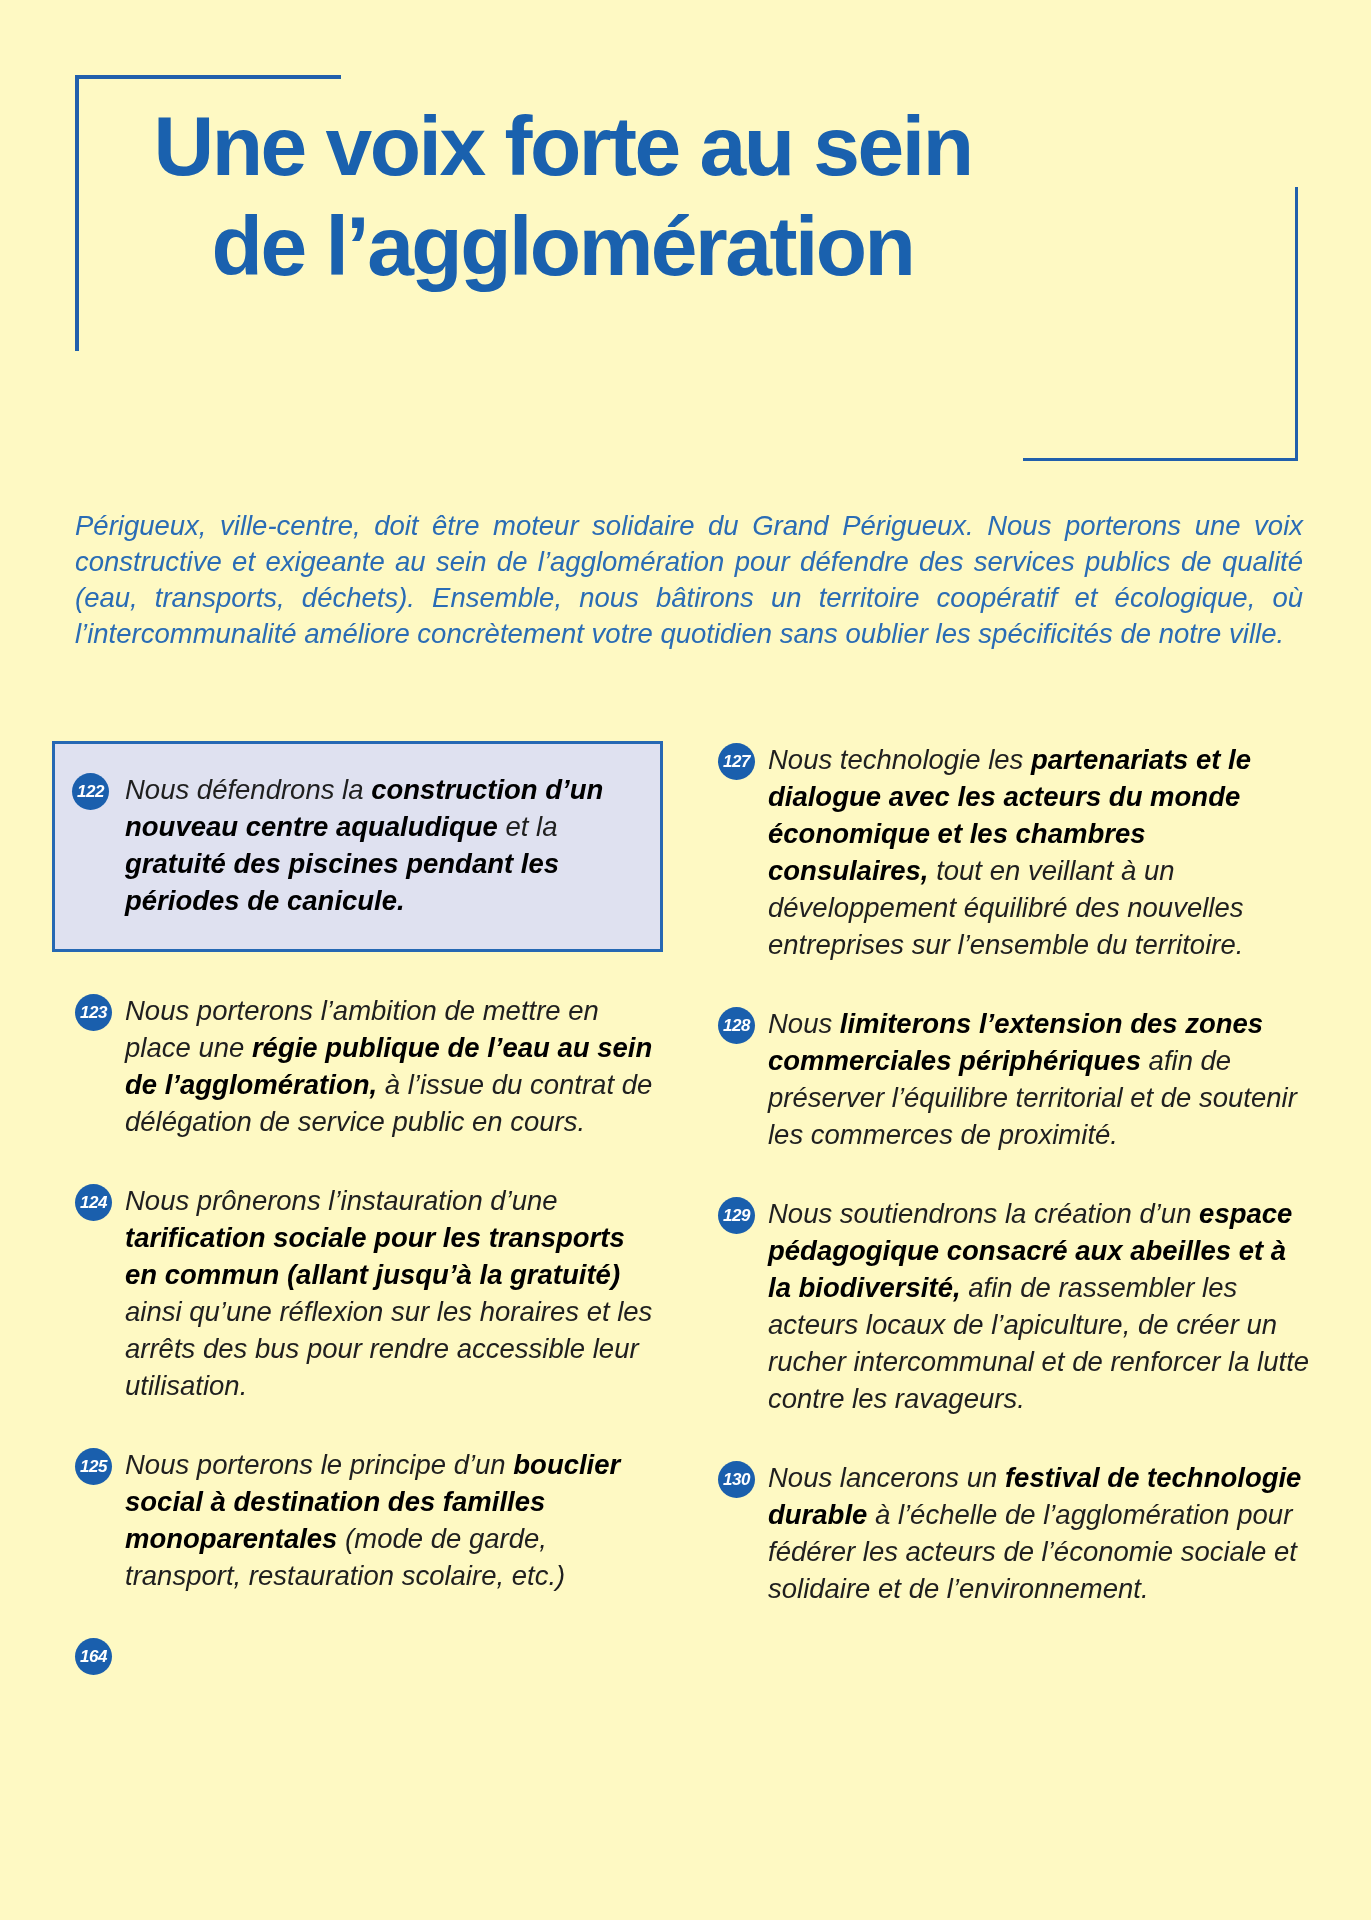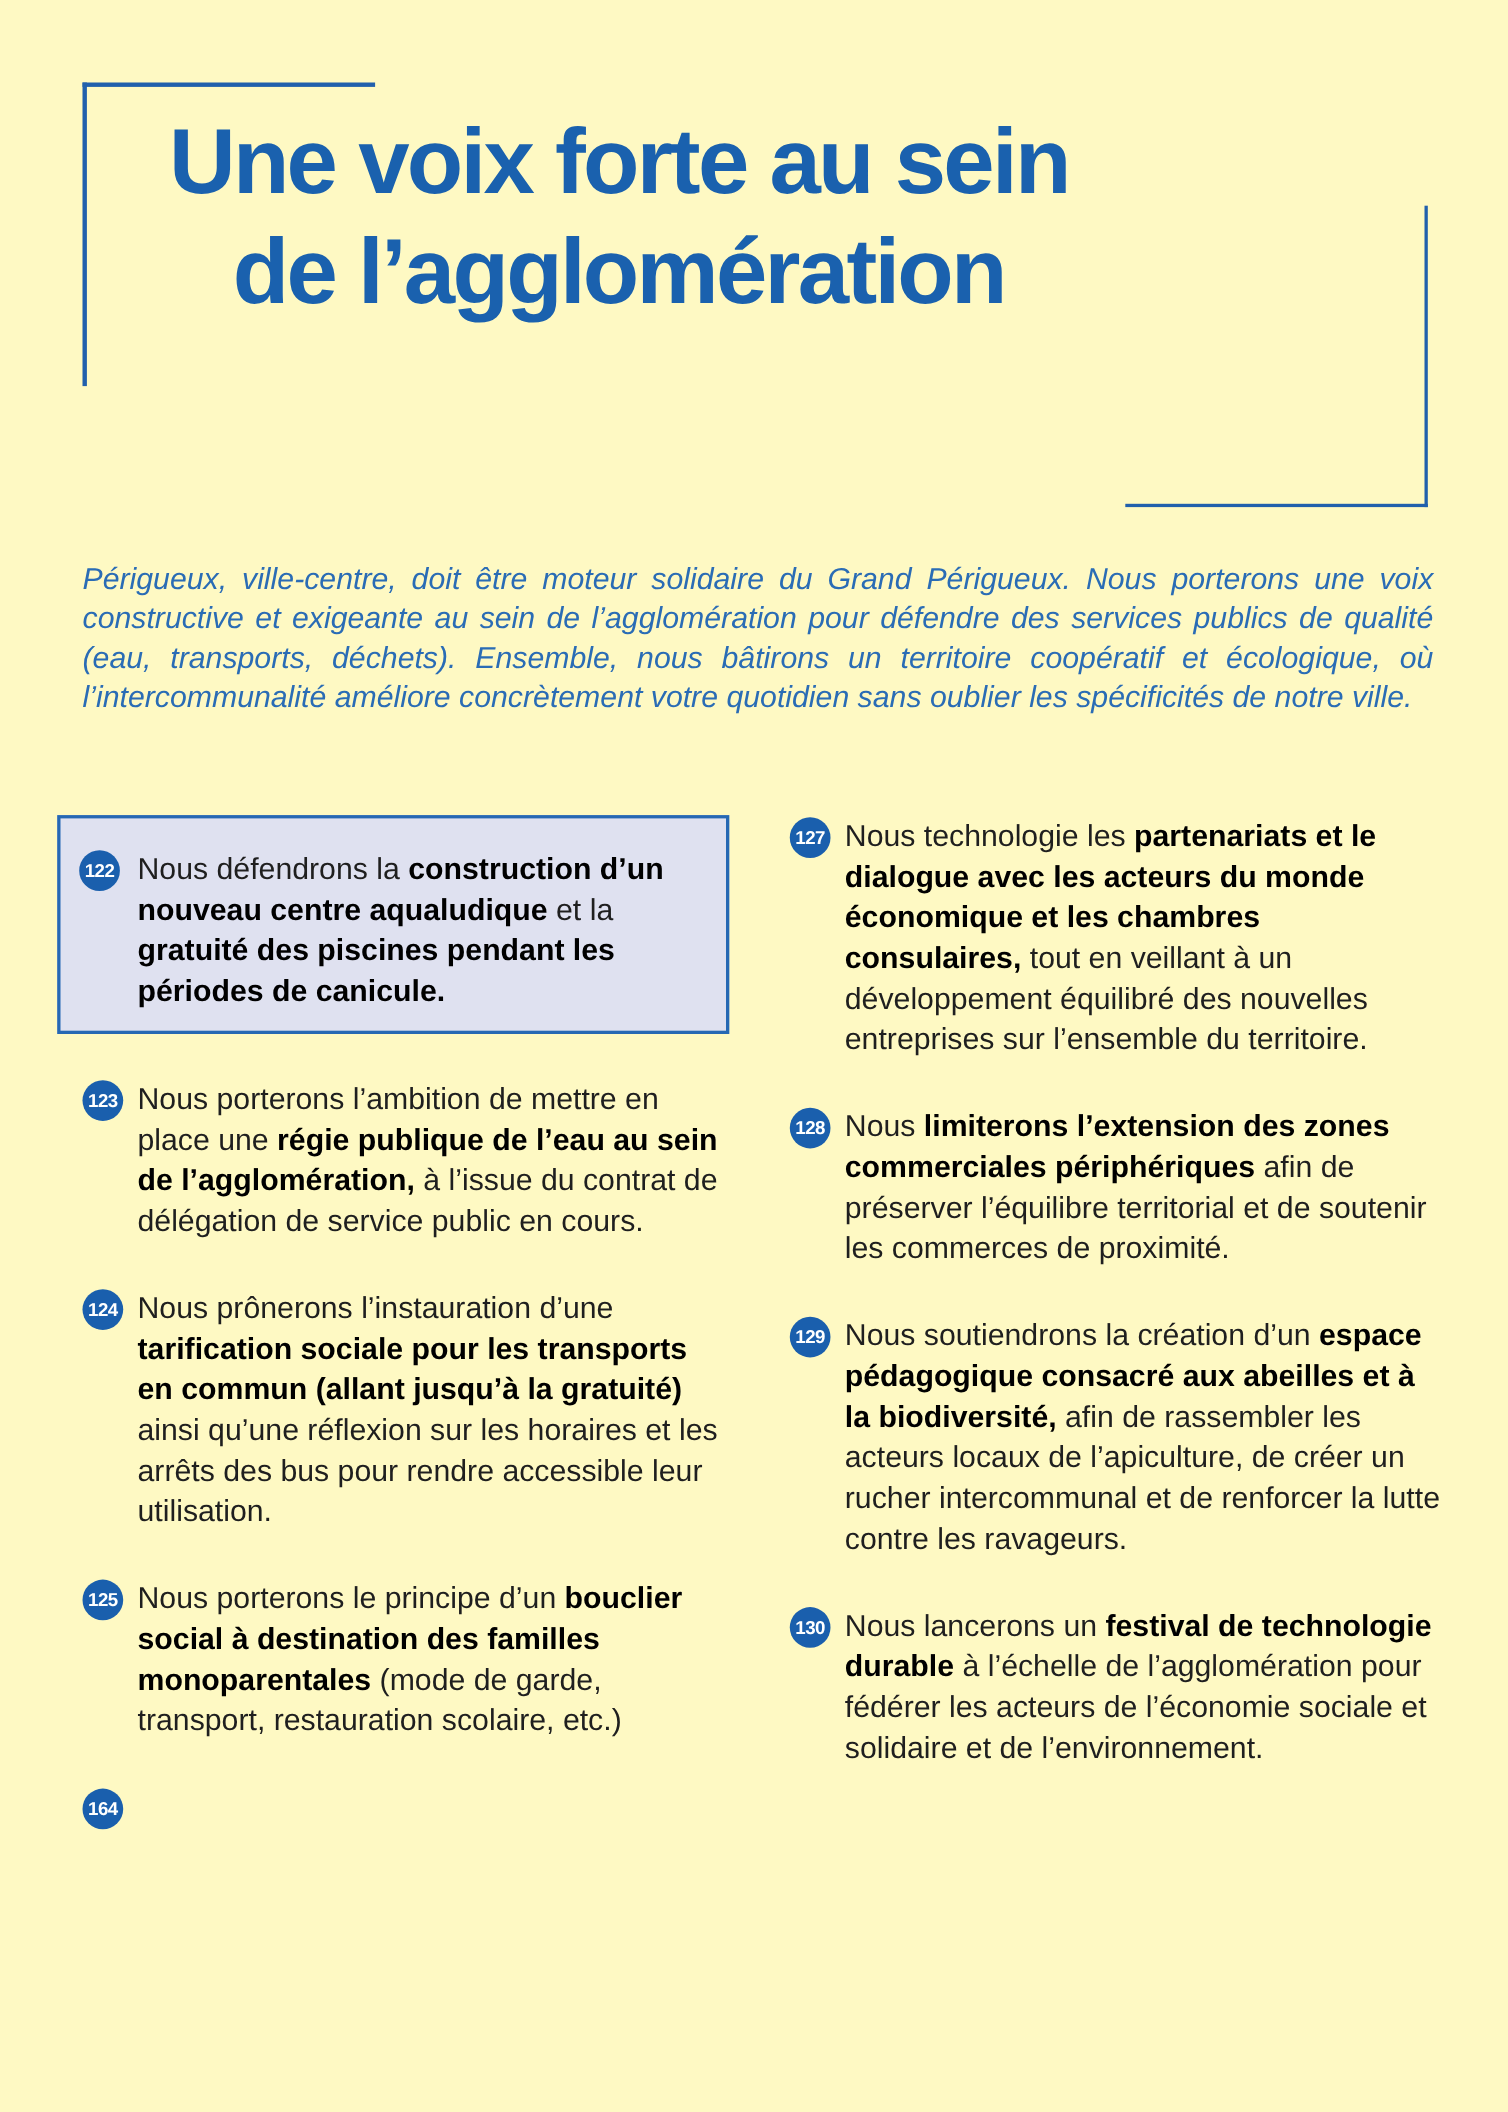--- a/index.html
+++ b/index.html
@@ -57,41 +57,42 @@
     column-gap:55px;
     align-items:start;
   }
   .item{
     position:relative;
     padding-left:50px;
     margin-bottom:42px;
     font-size:27.5px;
     line-height:37px;
     color:#1f1f1f;
+    font-style:italic;
   }
   .item:last-child{margin-bottom:0;}
   .badge{
     position:absolute;
     left:0; top:2px;
     width:37px; height:37px;
     border-radius:50%;
     background:#1a5fad;
     color:#ffffff;
     font-weight:bold;
     font-size:17px;
     letter-spacing:-0.5px;
     display:flex;
     align-items:center;
     justify-content:center;
   }
   .item .b{font-weight:bold;color:#000000;}
   .item.boxed{
     background:#dfe1f0;
     border:3px solid #2668b3;
-    padding:27px 14px 18px 70px;
+    padding:27px 14px 30px 70px;
     margin-left:-23px;
     margin-bottom:40px;
   }
   .item.boxed .badge{left:17px; top:29px;}
 </style>
 </head>
 <body>
 
 <div class="page">
   <div class="corner-tl"></div>

